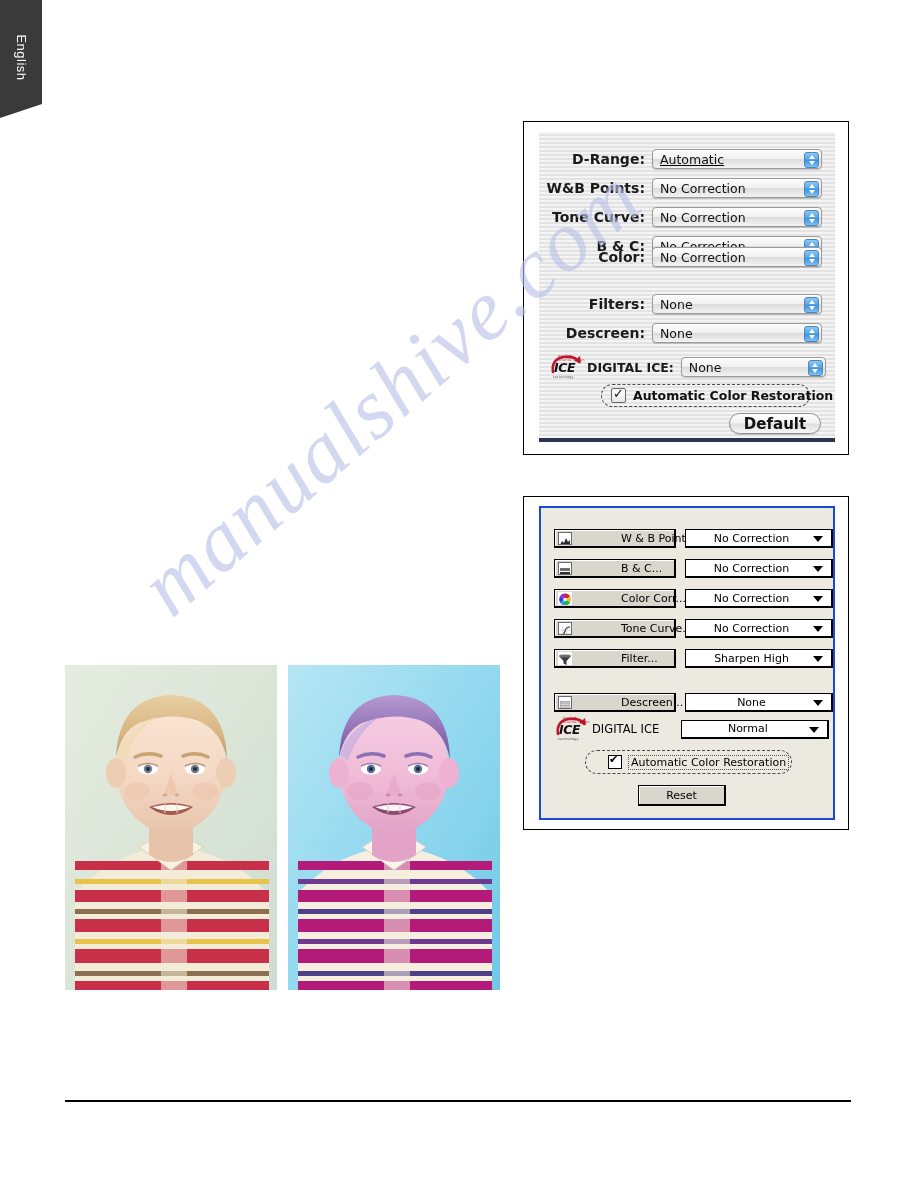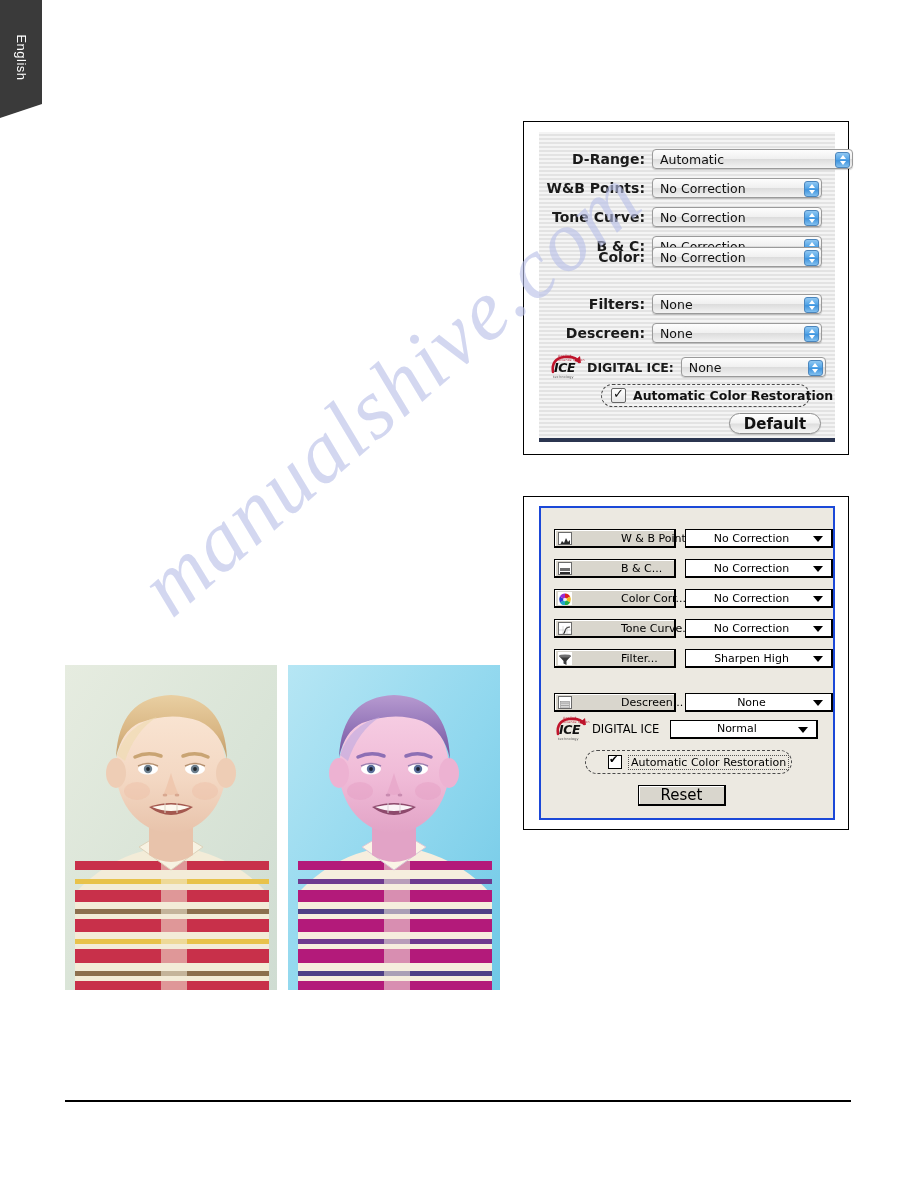--- a/index.html
+++ b/index.html
@@ -343,21 +343,21 @@
     display: flex;
     align-items: center;
     height: 26px;
   }
   #win-ice-row .ice-label {
     font-size: 11.5px;
     font-family: "DejaVu Sans", sans-serif;
     color: #000;
     margin-left: 2px;
   }
-  #win-ice-row .win-combo { margin-left: 11px; text-align: center; }
+  #win-ice-row .win-combo { margin-left: 22px; text-align: center; }
   #win-acr {
     position: absolute;
     left: 44px; top: 242px;
     width: 207px; height: 24px;
     border: 1.4px dashed #4a4a4a;
     border-radius: 12px;
     display: flex;
     align-items: center;
     box-sizing: border-box;
   }
@@ -391,21 +391,21 @@
     left: 97px; top: 277px;
     width: 88px; height: 21px;
     background: #d9d6cd;
     border: 1px solid #000;
     border-right-width: 2px;
     border-bottom-width: 2px;
     box-shadow: inset 1px 1px 0 #ffffff;
     display: flex;
     align-items: center;
     justify-content: center;
-    font-size: 15px;
+    font-size: 11px;
     font-family: "DejaVu Sans", sans-serif;
     color: #000;
     box-sizing: border-box;
   }
 
   
   .photo {
     position: absolute;
     top: 665px;
     width: 212px;
@@ -567,21 +567,21 @@
     <ellipse cx="72" cy="126" rx="13" ry="9" fill="#e59ec4" opacity="0.45"></ellipse>
     <ellipse cx="140" cy="126" rx="13" ry="9" fill="#e59ec4" opacity="0.45"></ellipse>
   </svg>
 </div>
 
 <div id="mac-panel">
   <div id="mac-inner">
 
     <div class="mac-row" style="top:16px;">
       <div class="mac-label">D-Range:</div>
-      <div class="mac-popup" style="width:201px;">
+      <div class="mac-popup" style="width:170px;text-decoration:underline;">
         <span class="val">Automatic</span>
         <span class="mac-arrows">
             <i class="up"></i>
             <i class="dn"></i>
           </span>
       </div>
     </div>
 
     <div class="mac-row" style="top:45px;">
       <div class="mac-label">W&amp;B Points:</div>

